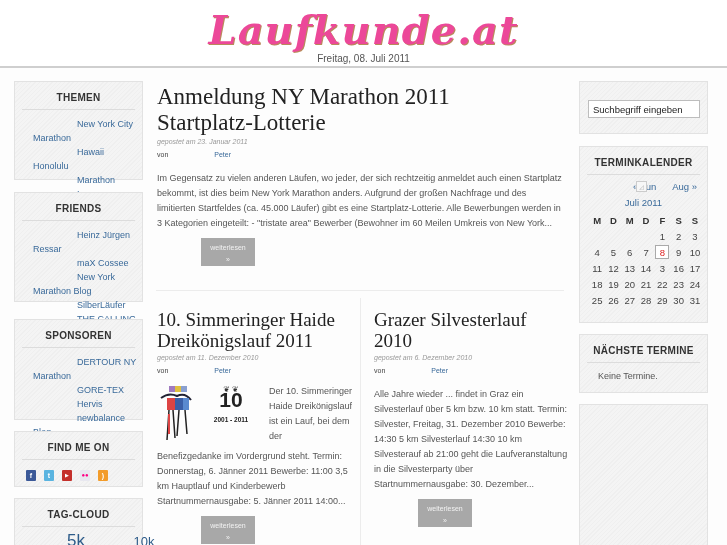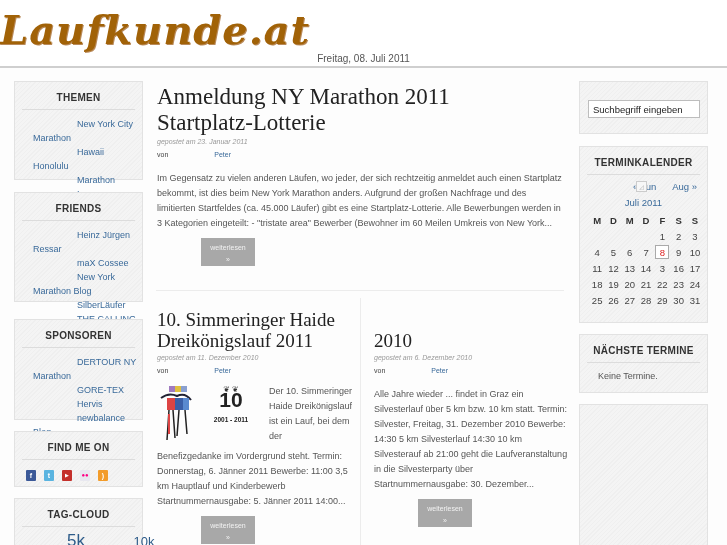--- a/index.html
+++ b/index.html
@@ -13,26 +13,26 @@
   a { color: #3a6a9a; text-decoration: none; margin-left: 44px; }
 
   
   .header {
     position: absolute; left: 0; top: 0; width: 727px; height: 68px;
     border-bottom: 2px solid #cfcfcf;
     background: #fff;
   }
   .logo {
     position: absolute; left: 0; width: 727px; top: 6px;
-    text-align: left;
+    text-align: center;
     font-family: "DejaVu Serif", "Liberation Serif", serif;
     font-weight: bold;
     font-size: 40px;
     letter-spacing: 1px;
-    color: #a16207;
+    color: #ec4899;
     line-height: 48px;
     text-shadow: 1px 1px 0 #b98a5a;
     font-style: italic;
   }
   .date {
     position: absolute; left: 0; width: 727px; top: 53px;
     text-align: center; font-size: 10px; color: #555;
   }
 
   
@@ -201,21 +201,21 @@
   </div>
   <p class="excerpt">Benefizgedanke im Vordergrund steht. Termin: Donnerstag, 6. Jänner 2011 Bewerbe: 11:00 3,5 km Hauptlauf und Kinderbewerb Startnummernausgabe: 5. Jänner 2011 14:00...</p>
   <a class="more-btn" style="margin-top:7px;">
     <span>weiterlesen</span><br>
     <span>»</span>
   </a>
 </div>
 
 <div style="position:absolute; left:374px; top:309px; width:195px;">
   <h1 class="post-title" style="font-size:19px;">
-    <br>
+    <span>Grazer Silvesterlauf</span><br>
     <span>2010</span>
   </h1>
   <div class="meta">gepostet am 6. Dezember 2010</div>
   <div class="by">
     <span>von</span>
     <a>Peter</a>
   </div>
   <p class="excerpt" style="margin-top:13px;">Alle Jahre wieder ... findet in Graz ein Silvesterlauf über 5 km bzw. 10 km statt. Termin: Silvester, Freitag, 31. Dezember 2010 Bewerbe: 14:30 5 km Silvesterlauf 14:30  10 km Silvesterauf ab 21:00 geht die Laufveranstaltung in die Silvesterparty über Startnummernausgabe: 30. Dezember...</p>
   <a class="more-btn" style="margin-top:7px;">
     <span>weiterlesen</span><br>

